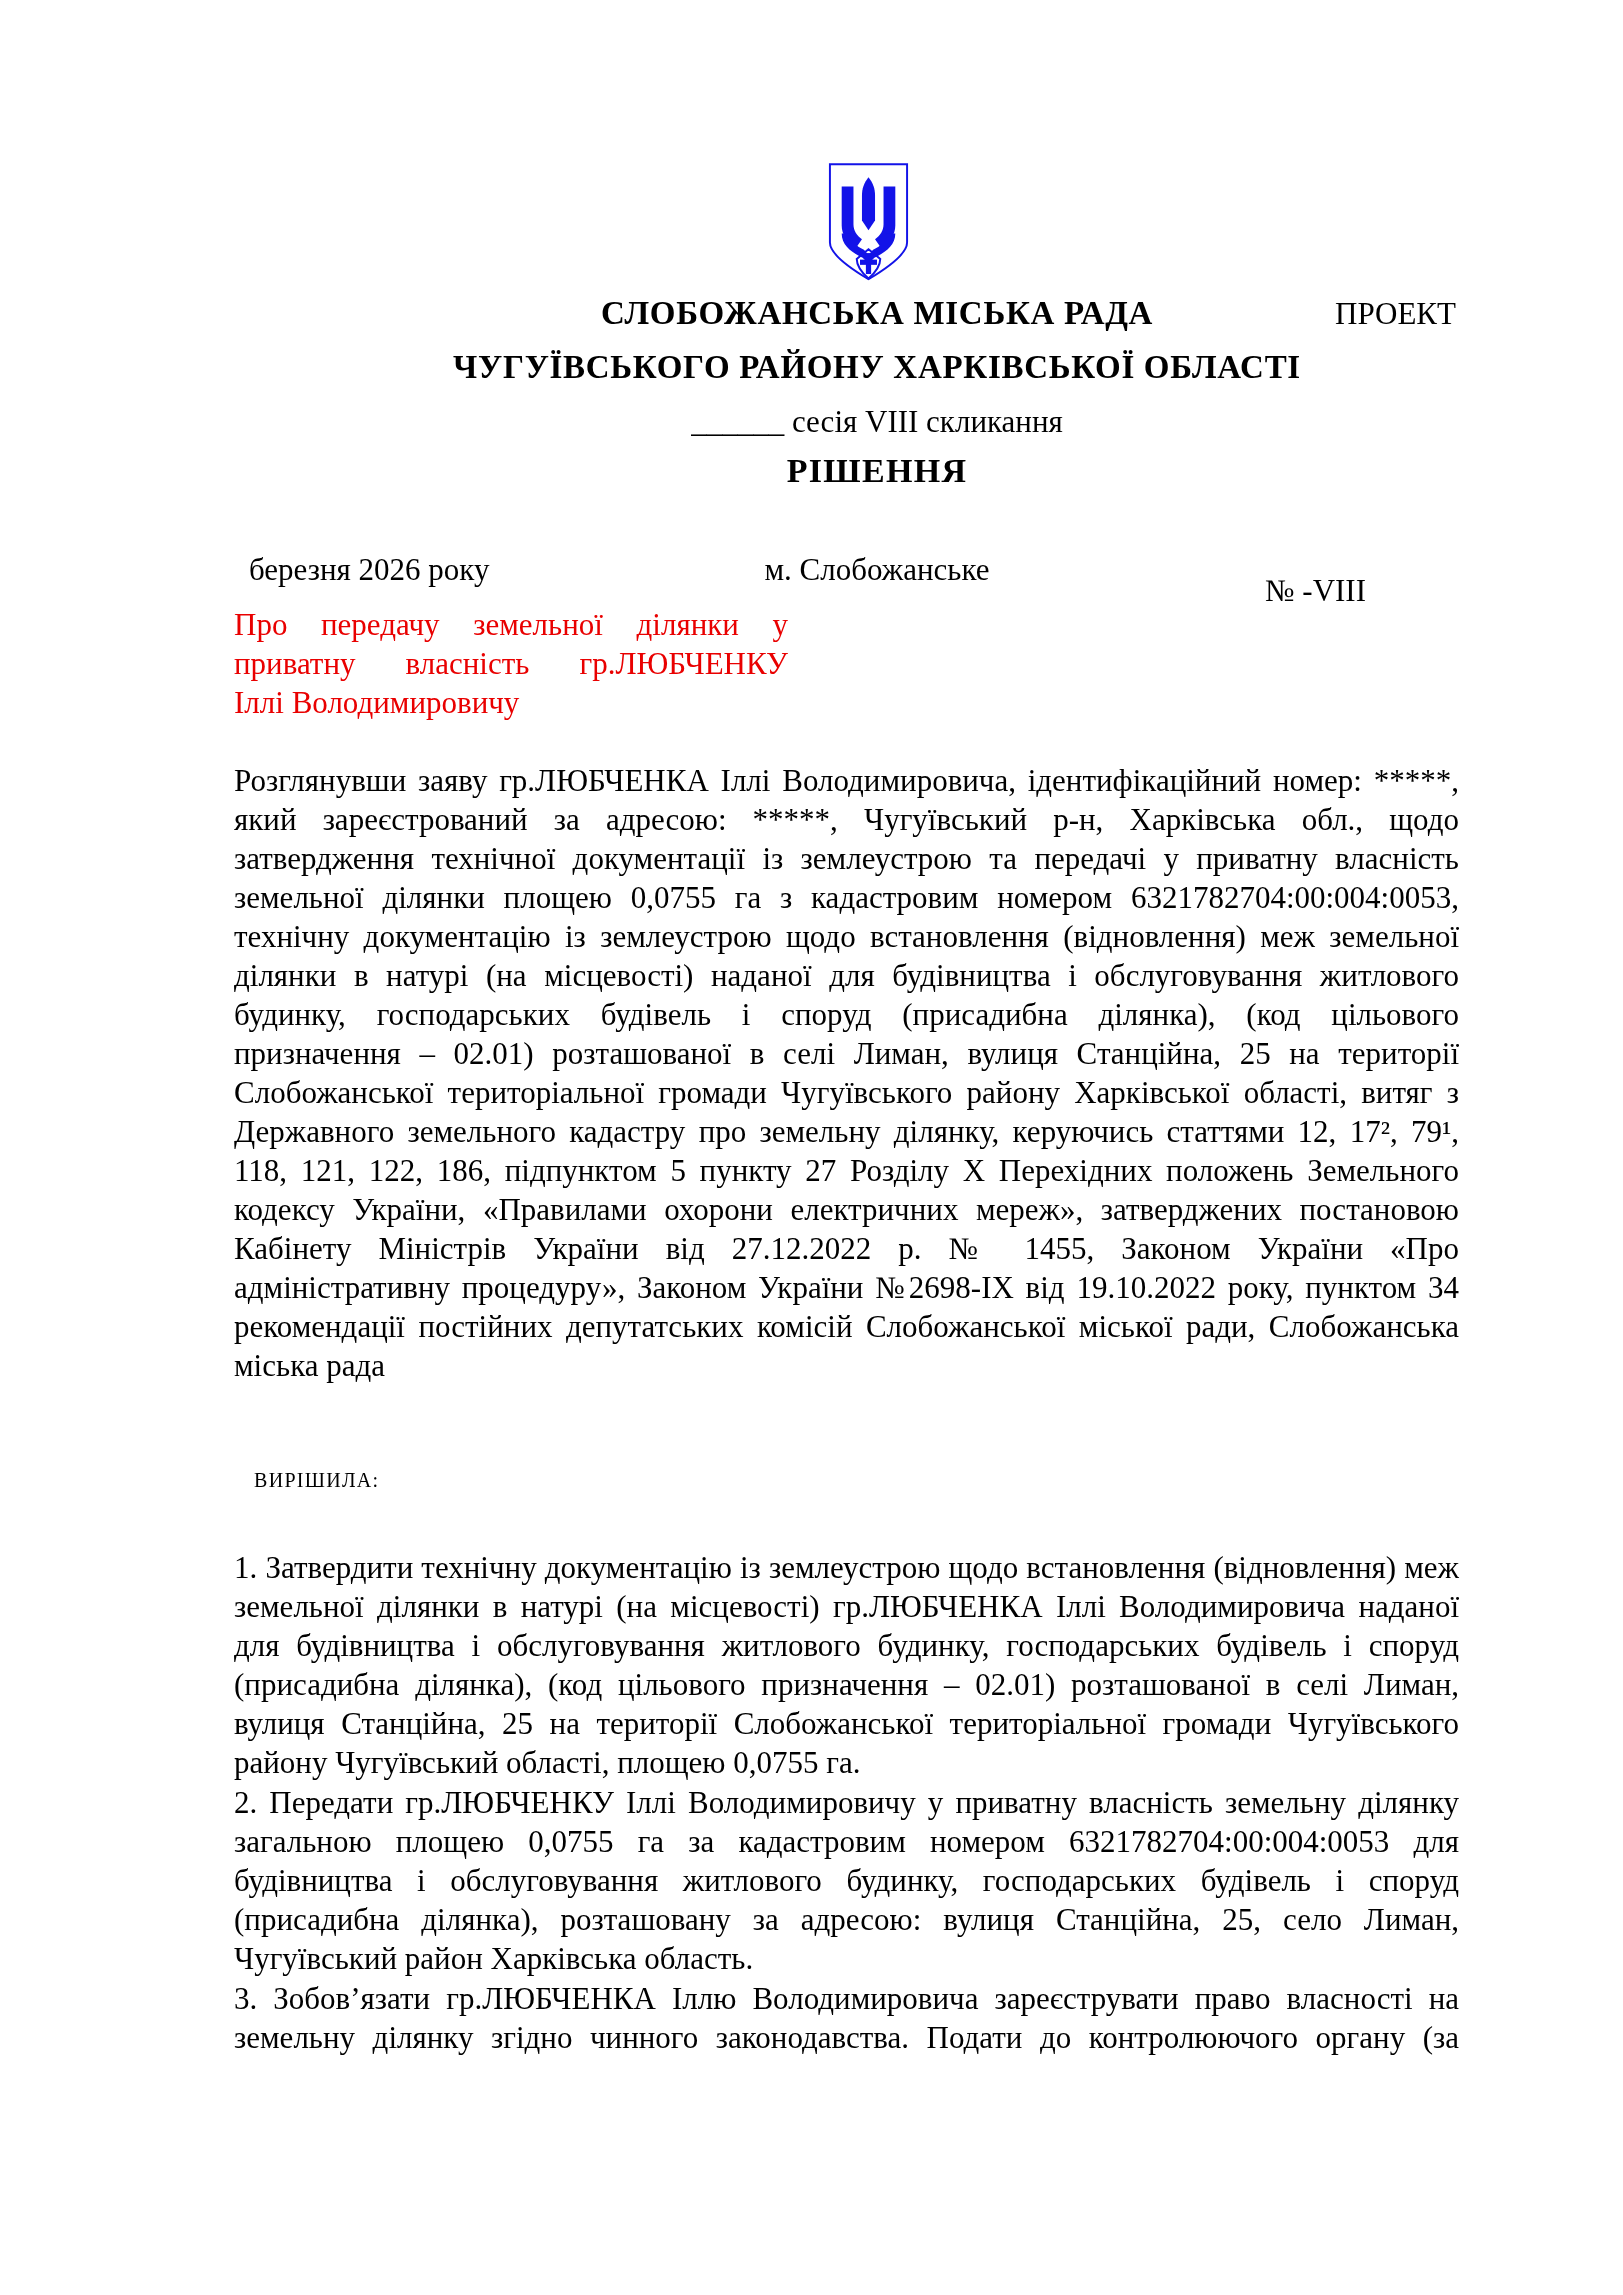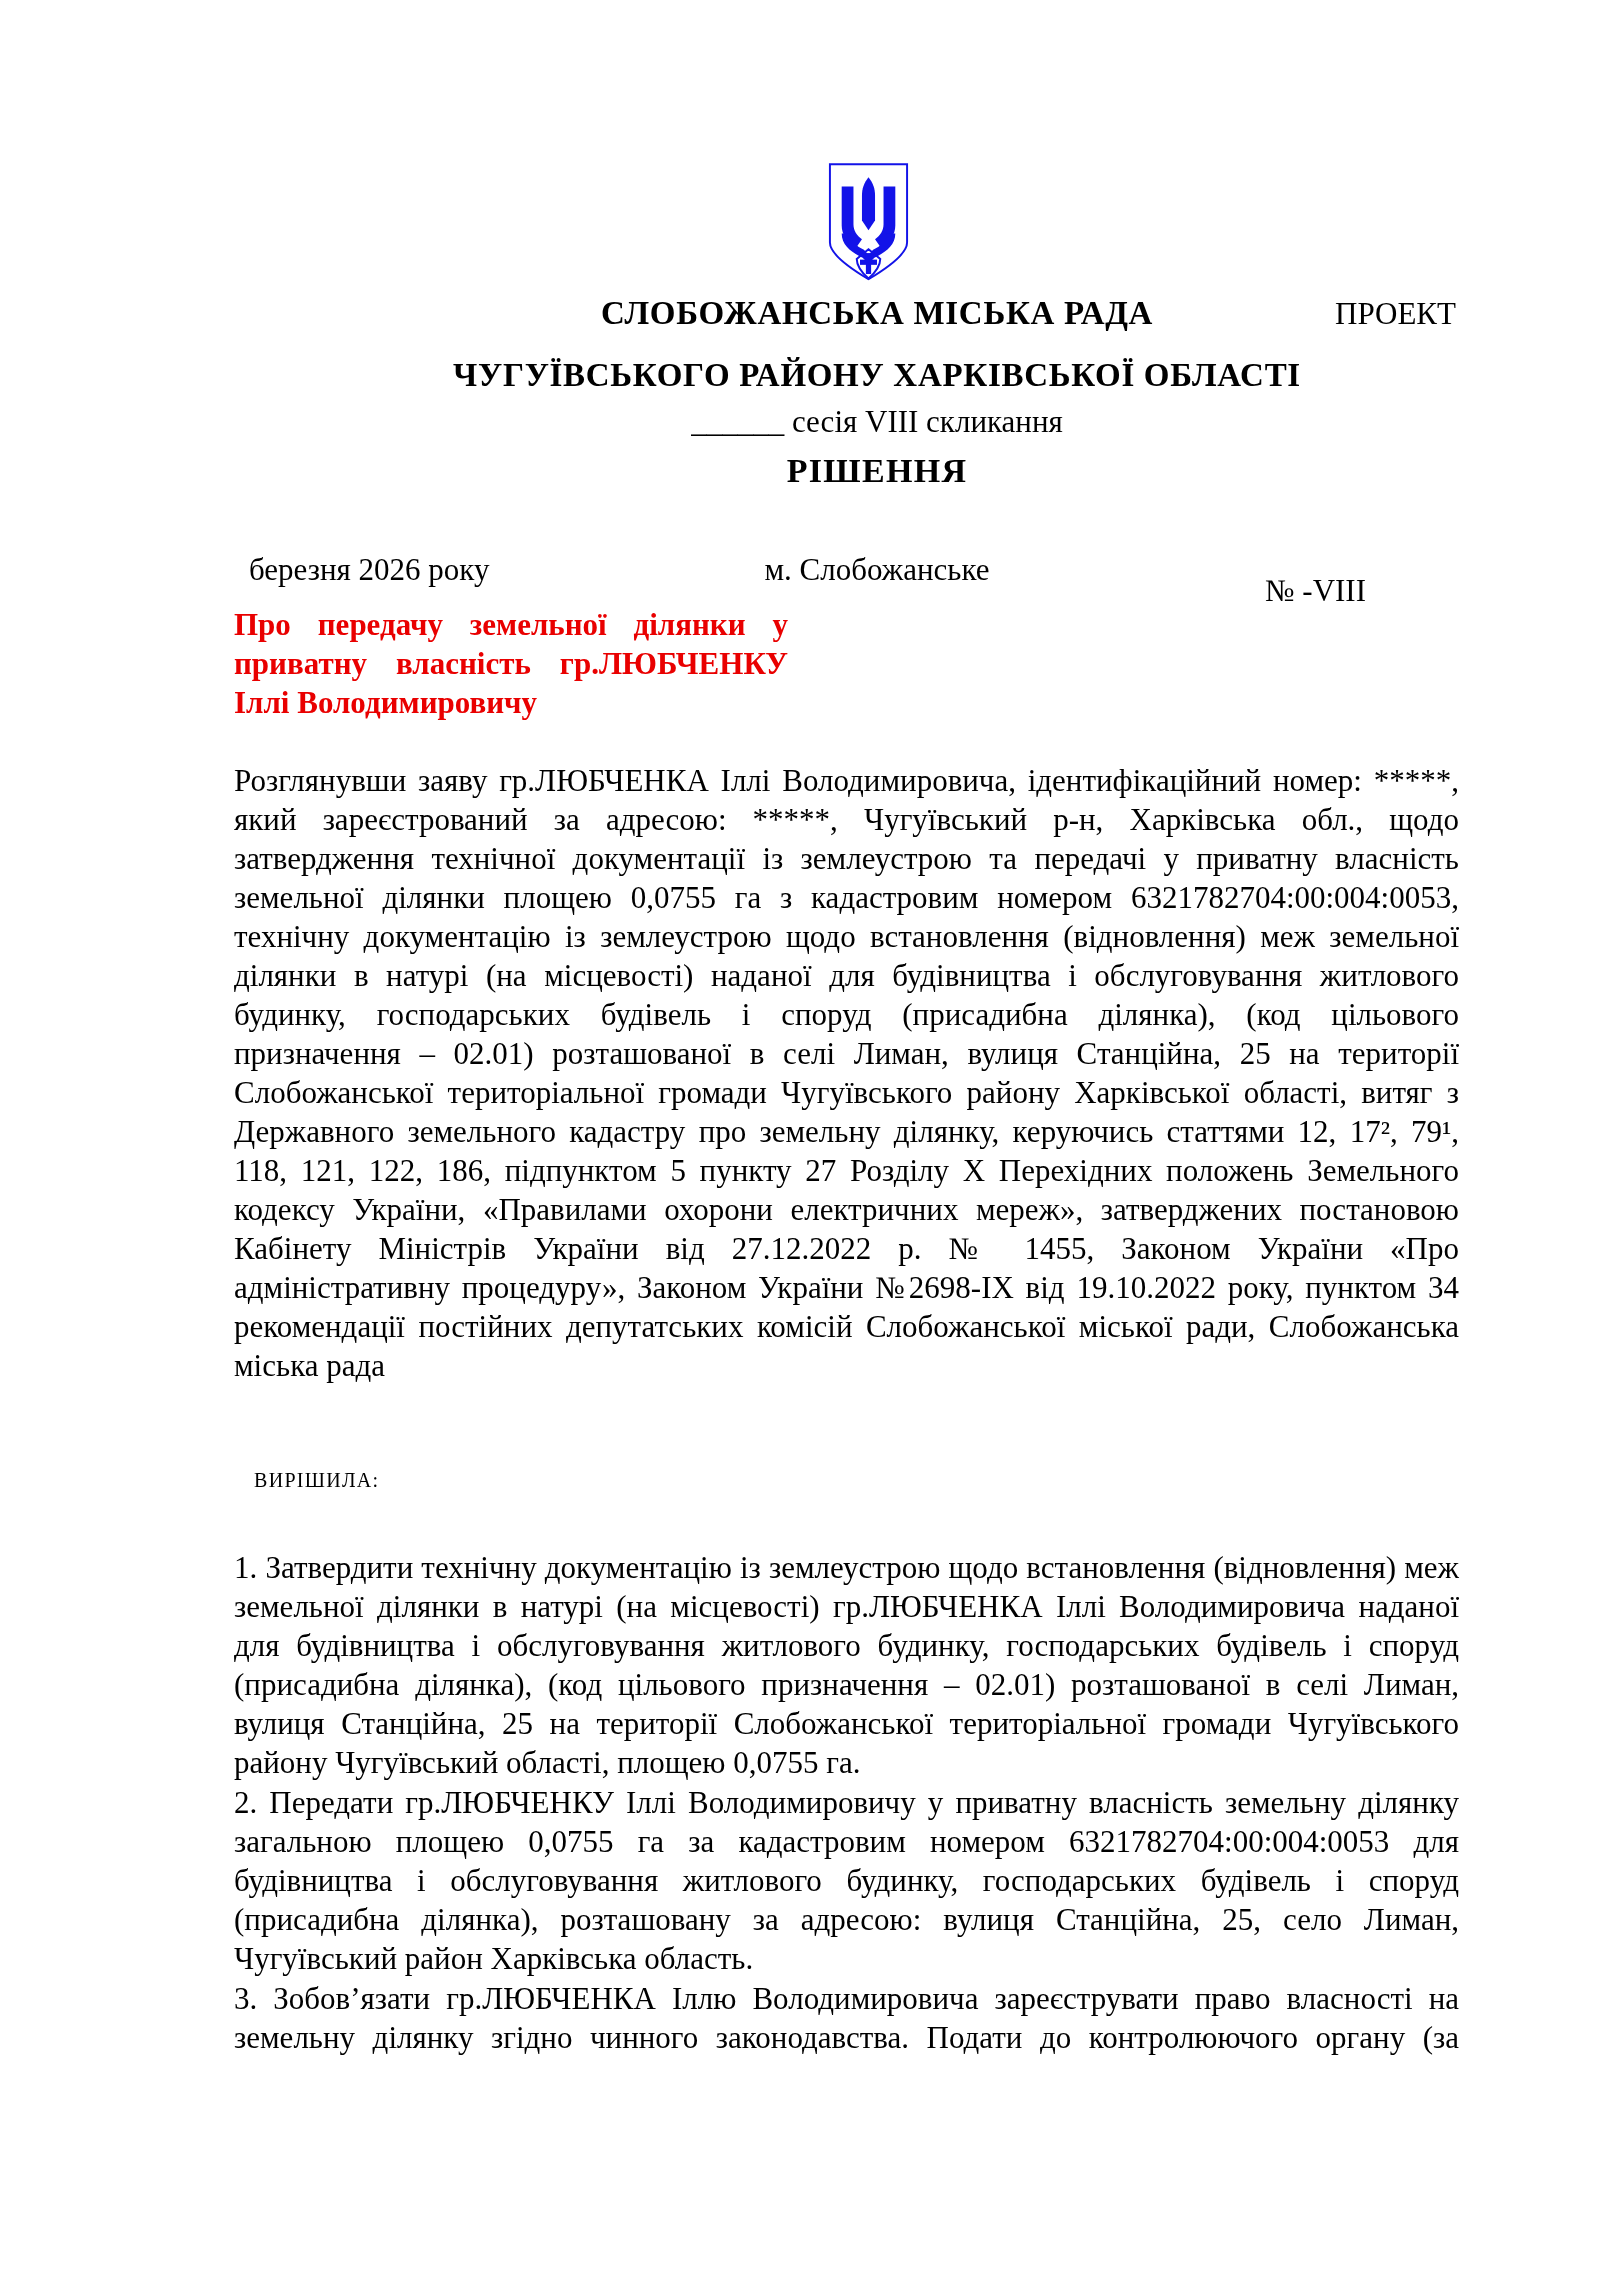--- a/index.html
+++ b/index.html
@@ -11,21 +11,21 @@
   .abs{position:absolute;}
   .center-band{left:234px;width:1286px;text-align:center;}
   .bold{font-weight:bold;}
   .h-org{font-size:33px;line-height:38px;letter-spacing:0.7px;}
   .h-session{font-size:31px;line-height:37px;}
   .h-doctype{font-size:34px;line-height:38px;letter-spacing:1.3px;}
   .h-proekt{font-size:31px;}
   .meta{font-size:31px;}
   .titleblock{
     left:234px;top:605px;width:554px;
-    font-size:31px;line-height:39px;font-weight:bold;
+    font-size:31px;line-height:39px;font-weight:normal;
   }
   .textblock{
     left:234px;width:1225px;font-size:31px;line-height:39px;
   }
   .line{
     height:39px;overflow:visible;white-space:normal;
     text-align:justify;text-align-last:justify;text-justify:inter-word;
   }
   .line.last{text-align-last:left;}
   .resolved{font-size:20px;letter-spacing:1.3px;margin-left:20px;}
@@ -49,21 +49,21 @@
 
     <path class="troutline" fill="none" d="M65,136 L83,151 C83,163 75,172 65,181 C55,172 47,163 47,151 Z"></path>
 
     <rect x="61" y="142" width="8" height="32" stroke="none"></rect>
     <rect x="52" y="152" width="26" height="8" stroke="none"></rect>
   </g>
 </svg>
 
 <div class="abs center-band h-org bold" style="top:294px;">СЛОБОЖАНСЬКА МІСЬКА РАДА</div>
 <div class="abs h-proekt" style="left:1335px;top:296px;">ПРОЕКТ</div>
-<div class="abs center-band h-org bold" style="top:348px;margin-top:8px;">ЧУГУЇВСЬКОГО РАЙОНУ ХАРКІВСЬКОЇ ОБЛАСТІ</div>
+<div class="abs center-band h-org bold" style="top:348px;">ЧУГУЇВСЬКОГО РАЙОНУ ХАРКІВСЬКОЇ ОБЛАСТІ</div>
 <div class="abs center-band h-session" style="top:403px;">______ сесія VIII скликання</div>
 <div class="abs center-band h-doctype bold" style="top:452px;">РІШЕННЯ</div>
 
 <div class="abs meta" style="left:249px;top:552px;">березня 2026 року</div>
 <div class="abs center-band meta" style="top:552px;">м. Слобожанське</div>
 <div class="abs meta" style="left:1265px;top:573px;">№ -VIII</div>
 
 <div class="abs titleblock" style="color:#e90000;">
     <div class="line">Про передачу земельної ділянки у</div>
     <div class="line">приватну власність гр.ЛЮБЧЕНКУ</div>

